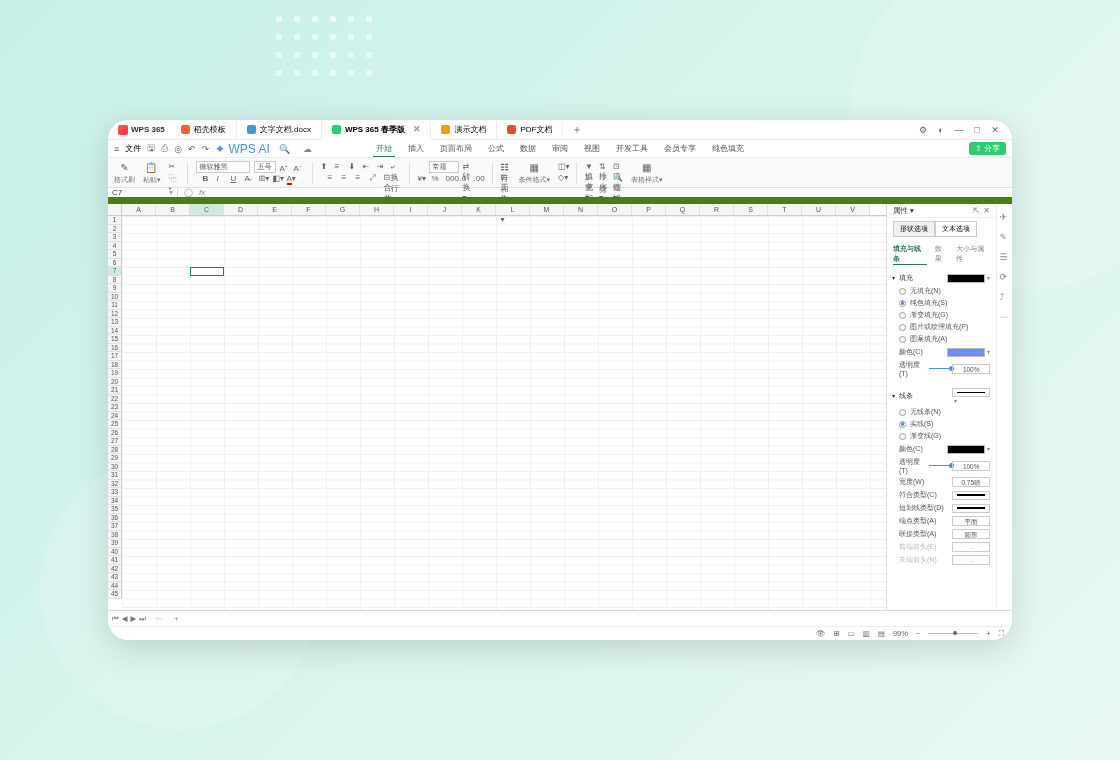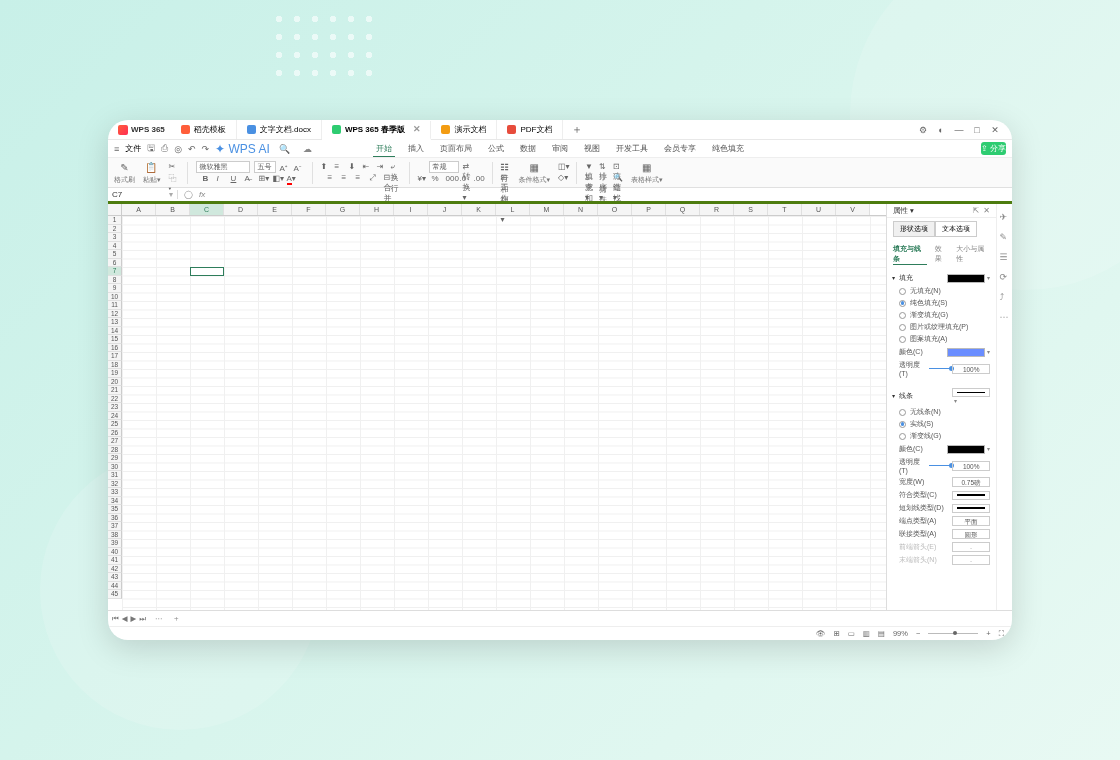--- a/index.html
+++ b/index.html
@@ -24,31 +24,31 @@
 .tab-add { padding: 0 8px; color: #666; font-size: 11px; cursor: pointer; }
 .title-spacer { flex: 1; }
 .win-ctrl { display: flex; gap: 8px; padding: 0 8px; align-items: center; }
 .win-ctrl span { width: 10px; height: 10px; display: inline-flex; align-items: center; justify-content: center; color: #666; font-size: 9px; }
 .quick-bar { height: 18px; display: flex; align-items: center; padding: 0 6px; font-size: 8px; border-bottom: 1px solid #eee; gap: 6px; }
 .menu-icon { color: #666; cursor: pointer; font-size: 9px; }
 .ribbon-tabs { display: flex; gap: 10px; margin-left: auto; margin-right: auto; position: absolute; left: 50%; transform: translateX(-50%); }
 .ribbon-tab { color: #555; font-size: 8px; cursor: pointer; padding: 2px 3px; }
 .ribbon-tab.active { color: #2e7d5b; font-weight: 400; border-bottom: 1.5px solid #2e7d5b; }
 .ai-tag { color: #4a90e2; font-size: 12px; }
-.share-btn { background: #2ecc71; color: #fff; padding: 1px 0; border-radius: 3px; font-size: 8px; margin-left: auto; }
+.share-btn { background: #2ecc71; color: #fff; padding: 1px 6px; border-radius: 3px; font-size: 8px; margin-left: auto; }
 .cloud-icon { color: #888; margin-left: 6px; font-size: 9px; }
 .ribbon { height: 30px; border-bottom: 1px solid #e0e0e0; display: flex; align-items: center; padding: 0 6px; gap: 8px; font-size: 7.5px; color: #555; background: #fafafa; }
 .ribbon-sep { width: 1px; height: 22px; background: #e0e0e0; }
 .rg { display: flex; flex-direction: column; align-items: center; gap: 1px; }
 .rg-row { display: flex; gap: 4px; align-items: center; }
 .rg-icon { width: 14px; height: 14px; display: inline-flex; align-items: center; justify-content: center; color: #666; font-size: 10px; }
 .rg-icon-sm { width: 10px; height: 10px; font-size: 8px; color: #666; }
 .font-sel { border: 1px solid #ccc; height: 12px; font-size: 7px; padding: 0 3px; background: #fff; display: inline-flex; align-items: center; }
 .rg-label { font-size: 7px; color: #777; }
-.cell-ref-bar { height: 16px; border-bottom: 3px solid #4d7c0f; display: flex; align-items: center; font-size: 8px; }
+.cell-ref-bar { height: 16px; border-bottom: 7px solid #4d7c0f; display: flex; align-items: center; font-size: 8px; }
 .cell-ref { width: 70px; border-right: 1px solid #ddd; text-align: center; color: #333; padding: 0 4px; display: flex; justify-content: space-between; }
 .fx-icons { display: flex; gap: 6px; padding: 0 6px; color: #888; }
 .fx-input { flex: 1; padding: 0 4px; }
 .content-row { flex: 1; display: flex; overflow: hidden; }
 .grid-area { flex: 1; display: flex; flex-direction: column; position: relative; overflow: hidden; }
 .col-headers { display: flex; height: 12px; font-size: 7px; border-bottom: 1px solid #ccc; }
 .corner { width: 14px; border-right: 1px solid #ccc; background: #f5f5f5; }
 .col-h { width: 34px; border-right: 1px solid #e0e0e0; background: #f5f5f5; text-align: center; color: #555; line-height: 12px; }
 .col-h.sel { background: #d0e8dd; color: #2e7d5b; }
 .grid-body { flex: 1; display: flex; overflow: hidden; position: relative; }

